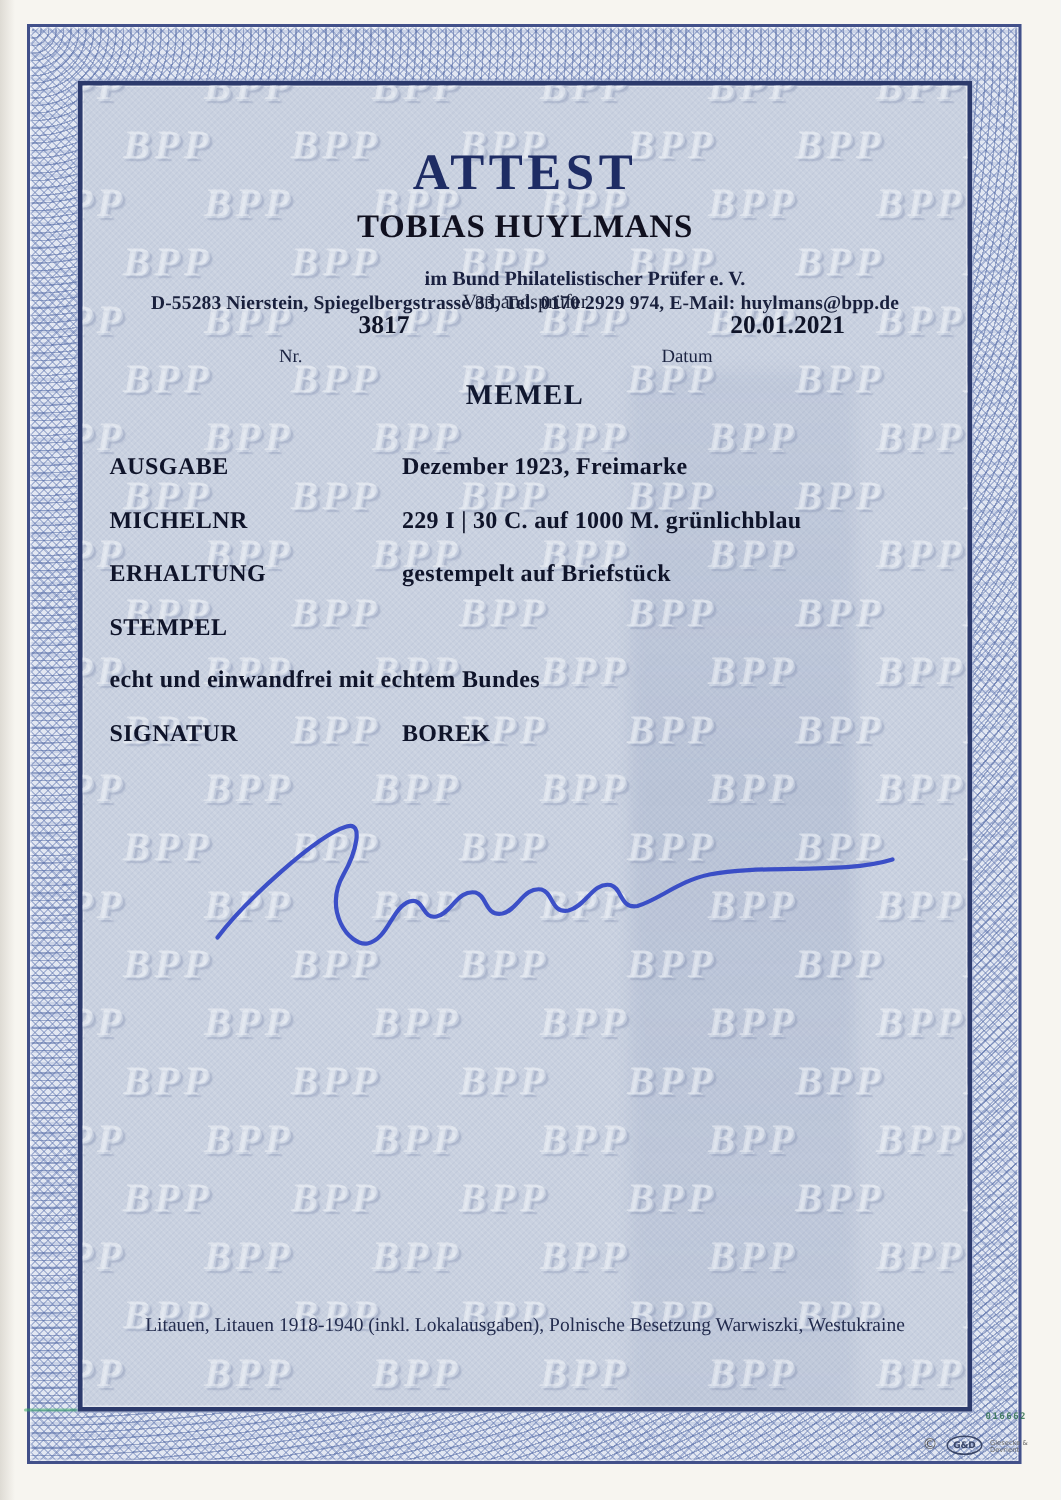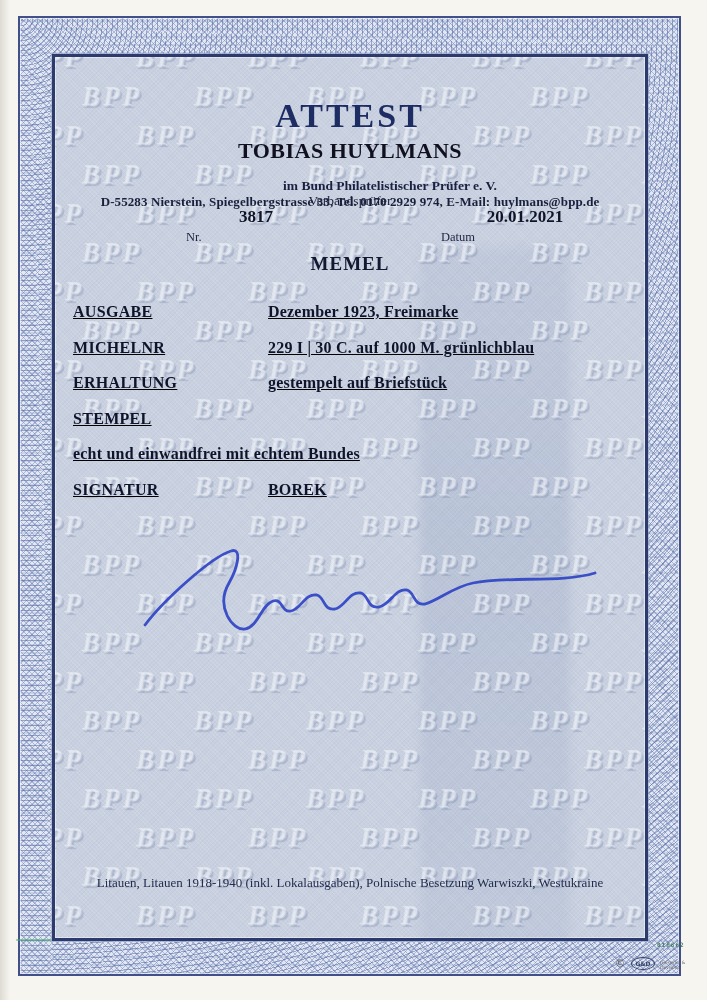--- a/index.html
+++ b/index.html
@@ -68,21 +68,21 @@
   .assoc{ top:121px; font:700 13.5px "Liberation Serif", serif; color:#1a2140;margin-left:40px;}
   .contact{ top:137px; font:700 13px "Liberation Serif", serif; color:#19203c; letter-spacing:.1px;}
   .nr-val{ position:absolute; left:136px; top:150px; width:130px; text-align:center;
            font:700 17px "Liberation Serif", serif; color:#0f1428;}
   .nr-lab{ position:absolute; left:131px; top:173px; font:400 12.5px "Liberation Serif", serif; color:#1c2442;}
   .date-val{ position:absolute; left:385px; top:150px; width:170px; text-align:center;
            font:700 17px "Liberation Serif", serif; color:#0f1428;}
   .date-lab{ position:absolute; left:386px; top:173px; font:400 12.5px "Liberation Serif", serif; color:#1c2442;}
   .region{ top:196px; font:700 19px "Liberation Serif", serif; color:#111830; letter-spacing:1px;
            text-underline-offset:3px; text-decoration-thickness:2px;}
-  .fields{ position:absolute; left:18px; top:246px; right:14px;text-decoration:underline;}
+  .fields{ position:absolute; left:18px; top:246px; right:14px;}
   .frow{ display:flex; align-items:flex-start; height:35.6px;}
   .flabel{ width:195px; font:700 16px "Liberation Serif", serif; color:#0f142a; letter-spacing:.3px;}
   .fvalue{ flex:1; font:700 16px "Liberation Serif", serif; color:#0f142a; letter-spacing:.2px;}
   .signature{ position:absolute; left:78px; top:486px; z-index:4;}
   .footer1{ top:800px; font:400 13px "Liberation Serif", serif; color:#232c4e; }
   .footer2{ top:818px; font:400 13px "Liberation Serif", serif; color:#232c4e; }
   .fnote{ top:849px; font:400 12.5px "Liberation Serif", serif; color:#414c72; letter-spacing:.2px;}
   
   .copyright{ position:absolute; left:615px; top:958px; font:400 10px "DejaVu Sans", sans-serif; color:#5a5a5a;}
   .gd-logo{

